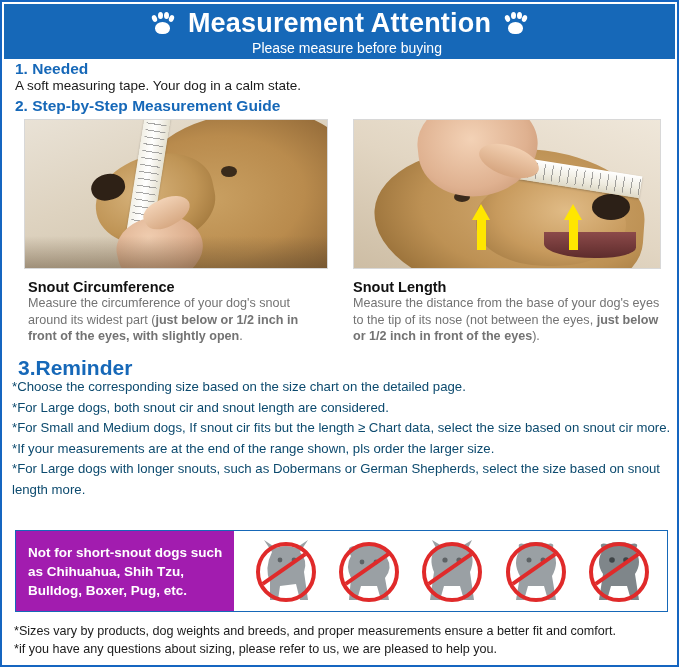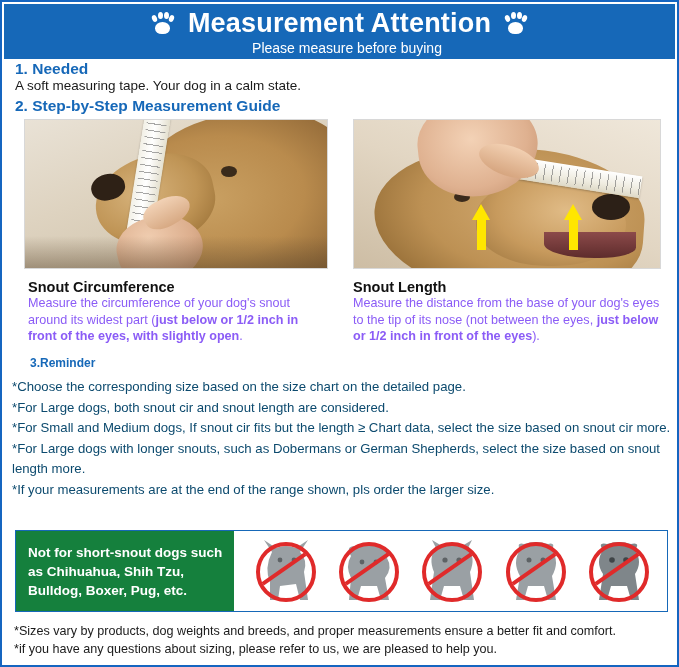--- a/index.html
+++ b/index.html
@@ -138,40 +138,40 @@
   .arr-up{
     position:absolute;width:18px;height:46px;
   }
   .arr-up .stem{position:absolute;left:5px;top:14px;width:9px;height:32px;background:#ffe600;}
   .arr-up .head{position:absolute;left:0;top:0;width:0;height:0;border-left:9px solid transparent;border-right:9px solid transparent;border-bottom:16px solid #ffe600;}
   .arr-a{left:118px;top:84px;}
   .arr-b{left:210px;top:84px;}
 
   
   .cap-title{font-size:14.5px;font-weight:bold;color:#111;}
-  .cap-body{font-size:12.6px;color:#8b5cf6;line-height:16.5px;}
+  .cap-body{font-size:12.6px;color:#737373;line-height:16.5px;}
   .cap-left{position:absolute;left:26px;top:277px;width:300px;}
   .cap-right{position:absolute;left:351px;top:277px;width:310px;}
   .cap-body b{font-weight:bold;}
 
   
-  .sec3-title{position:absolute;left:28px;top:354px;font-size:12px;}
+  .sec3-title{position:absolute;left:16px;top:354px;font-size:21px;}
   .reminder{
     position:absolute;left:10px;top:375px;width:660px;
     font-size:13.2px;line-height:20.5px;color:#0c4a6e;
   }
   .reminder p{margin:0;}
 
   
   .warnbox{
     position:absolute;left:13px;top:528px;width:653px;height:82px;
     border:1px solid #1668b8;box-sizing:border-box;background:#ffffff;
   }
   .warn-blue{
-    position:absolute;left:0;top:0;width:218px;height:80px;background:#15803d;
+    position:absolute;left:0;top:0;width:218px;height:80px;background:#a21caf;
     color:#fff;font-weight:bold;font-size:13.5px;line-height:19px;
     padding:12px 10px 0 12px;box-sizing:border-box;
   }
   .dogs{
     position:absolute;left:222px;top:0;right:0;bottom:0;
     display:flex;align-items:center;justify-content:space-around;padding:0 6px;
   }
   .dog-cell{position:relative;width:78px;height:74px;}
   .dog-sil{
     position:absolute;left:50%;top:50%;transform:translate(-50%,-50%);
@@ -263,22 +263,22 @@
   <div class="cap-right">
     <div class="cap-title">Snout Length</div>
     <div class="cap-body"><span>Measure the distance from the base of your dog's eyes to the tip of its nose (not between the eyes, </span><b>just below or 1/2 inch in front of the eyes</b><span>).</span></div>
   </div>
 
   <div class="sec-title sec3-title">3.Reminder</div>
   <div class="reminder">
     <p>*Choose the corresponding size based on the size chart on the detailed page.</p>
     <p>*For Large dogs, both snout cir and snout length are considered.</p>
     <p>*For Small and Medium dogs, If snout cir fits but the length ≥ Chart data, select the size based on snout cir more.</p>
+    <p>*If your measurements are at the end of the range shown, pls order the larger size.</p>
     <p>*For Large dogs with longer snouts, such as Dobermans or German Shepherds, select the size based on snout length more.</p>
-    <p>*If your measurements are at the end of the range shown, pls order the larger size.</p>
   </div>
 
   <div class="warnbox">
     <div class="warn-blue">Not for short-snout dogs such as Chihuahua, Shih Tzu, Bulldog, Boxer, Pug, etc.</div>
     <div class="dogs">
 
       <div class="dog-cell">
         <svg class="dog-sil" viewBox="0 0 68 66">
           <path fill="#9aa0a4" d="M20 14 L12 2 L24 10 Q34 6 44 10 L56 2 L48 14 Q56 22 52 34 L56 62 L48 62 L44 46 L28 48 L26 62 L18 62 L18 44 Q12 30 20 14 Z"></path>
           <circle cx="28" cy="22" r="2.4" fill="#5d6265"></circle>

